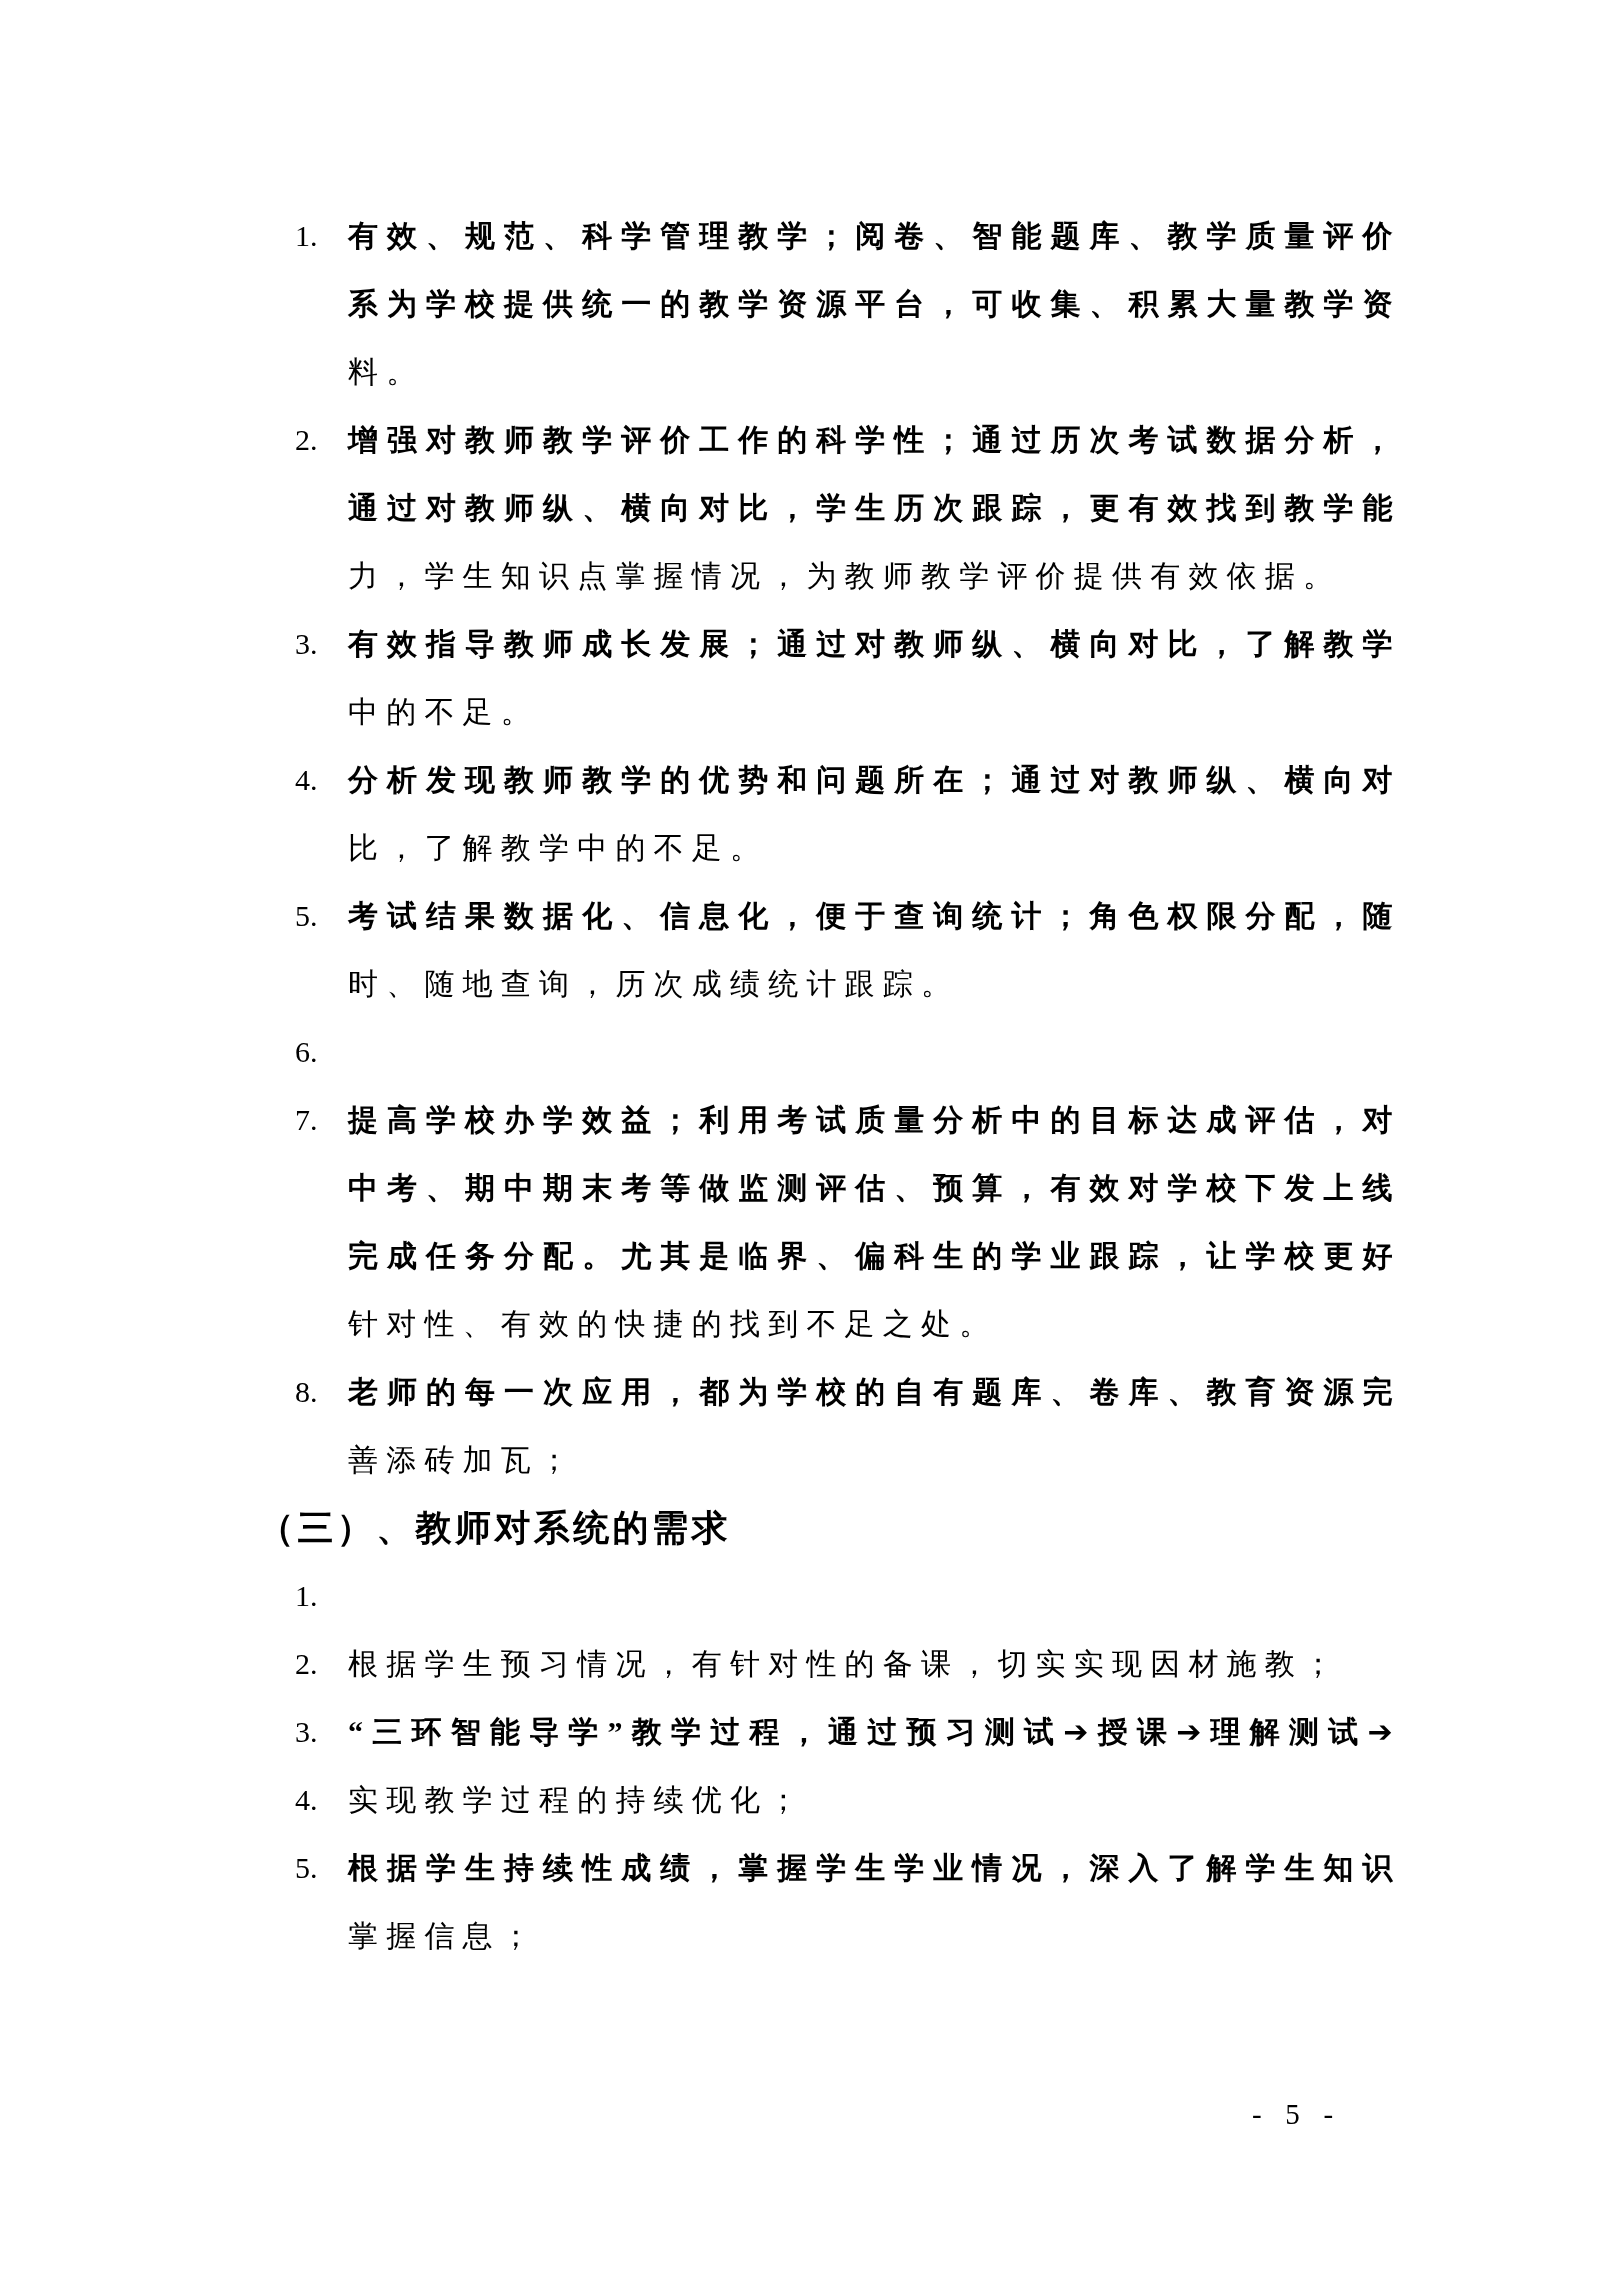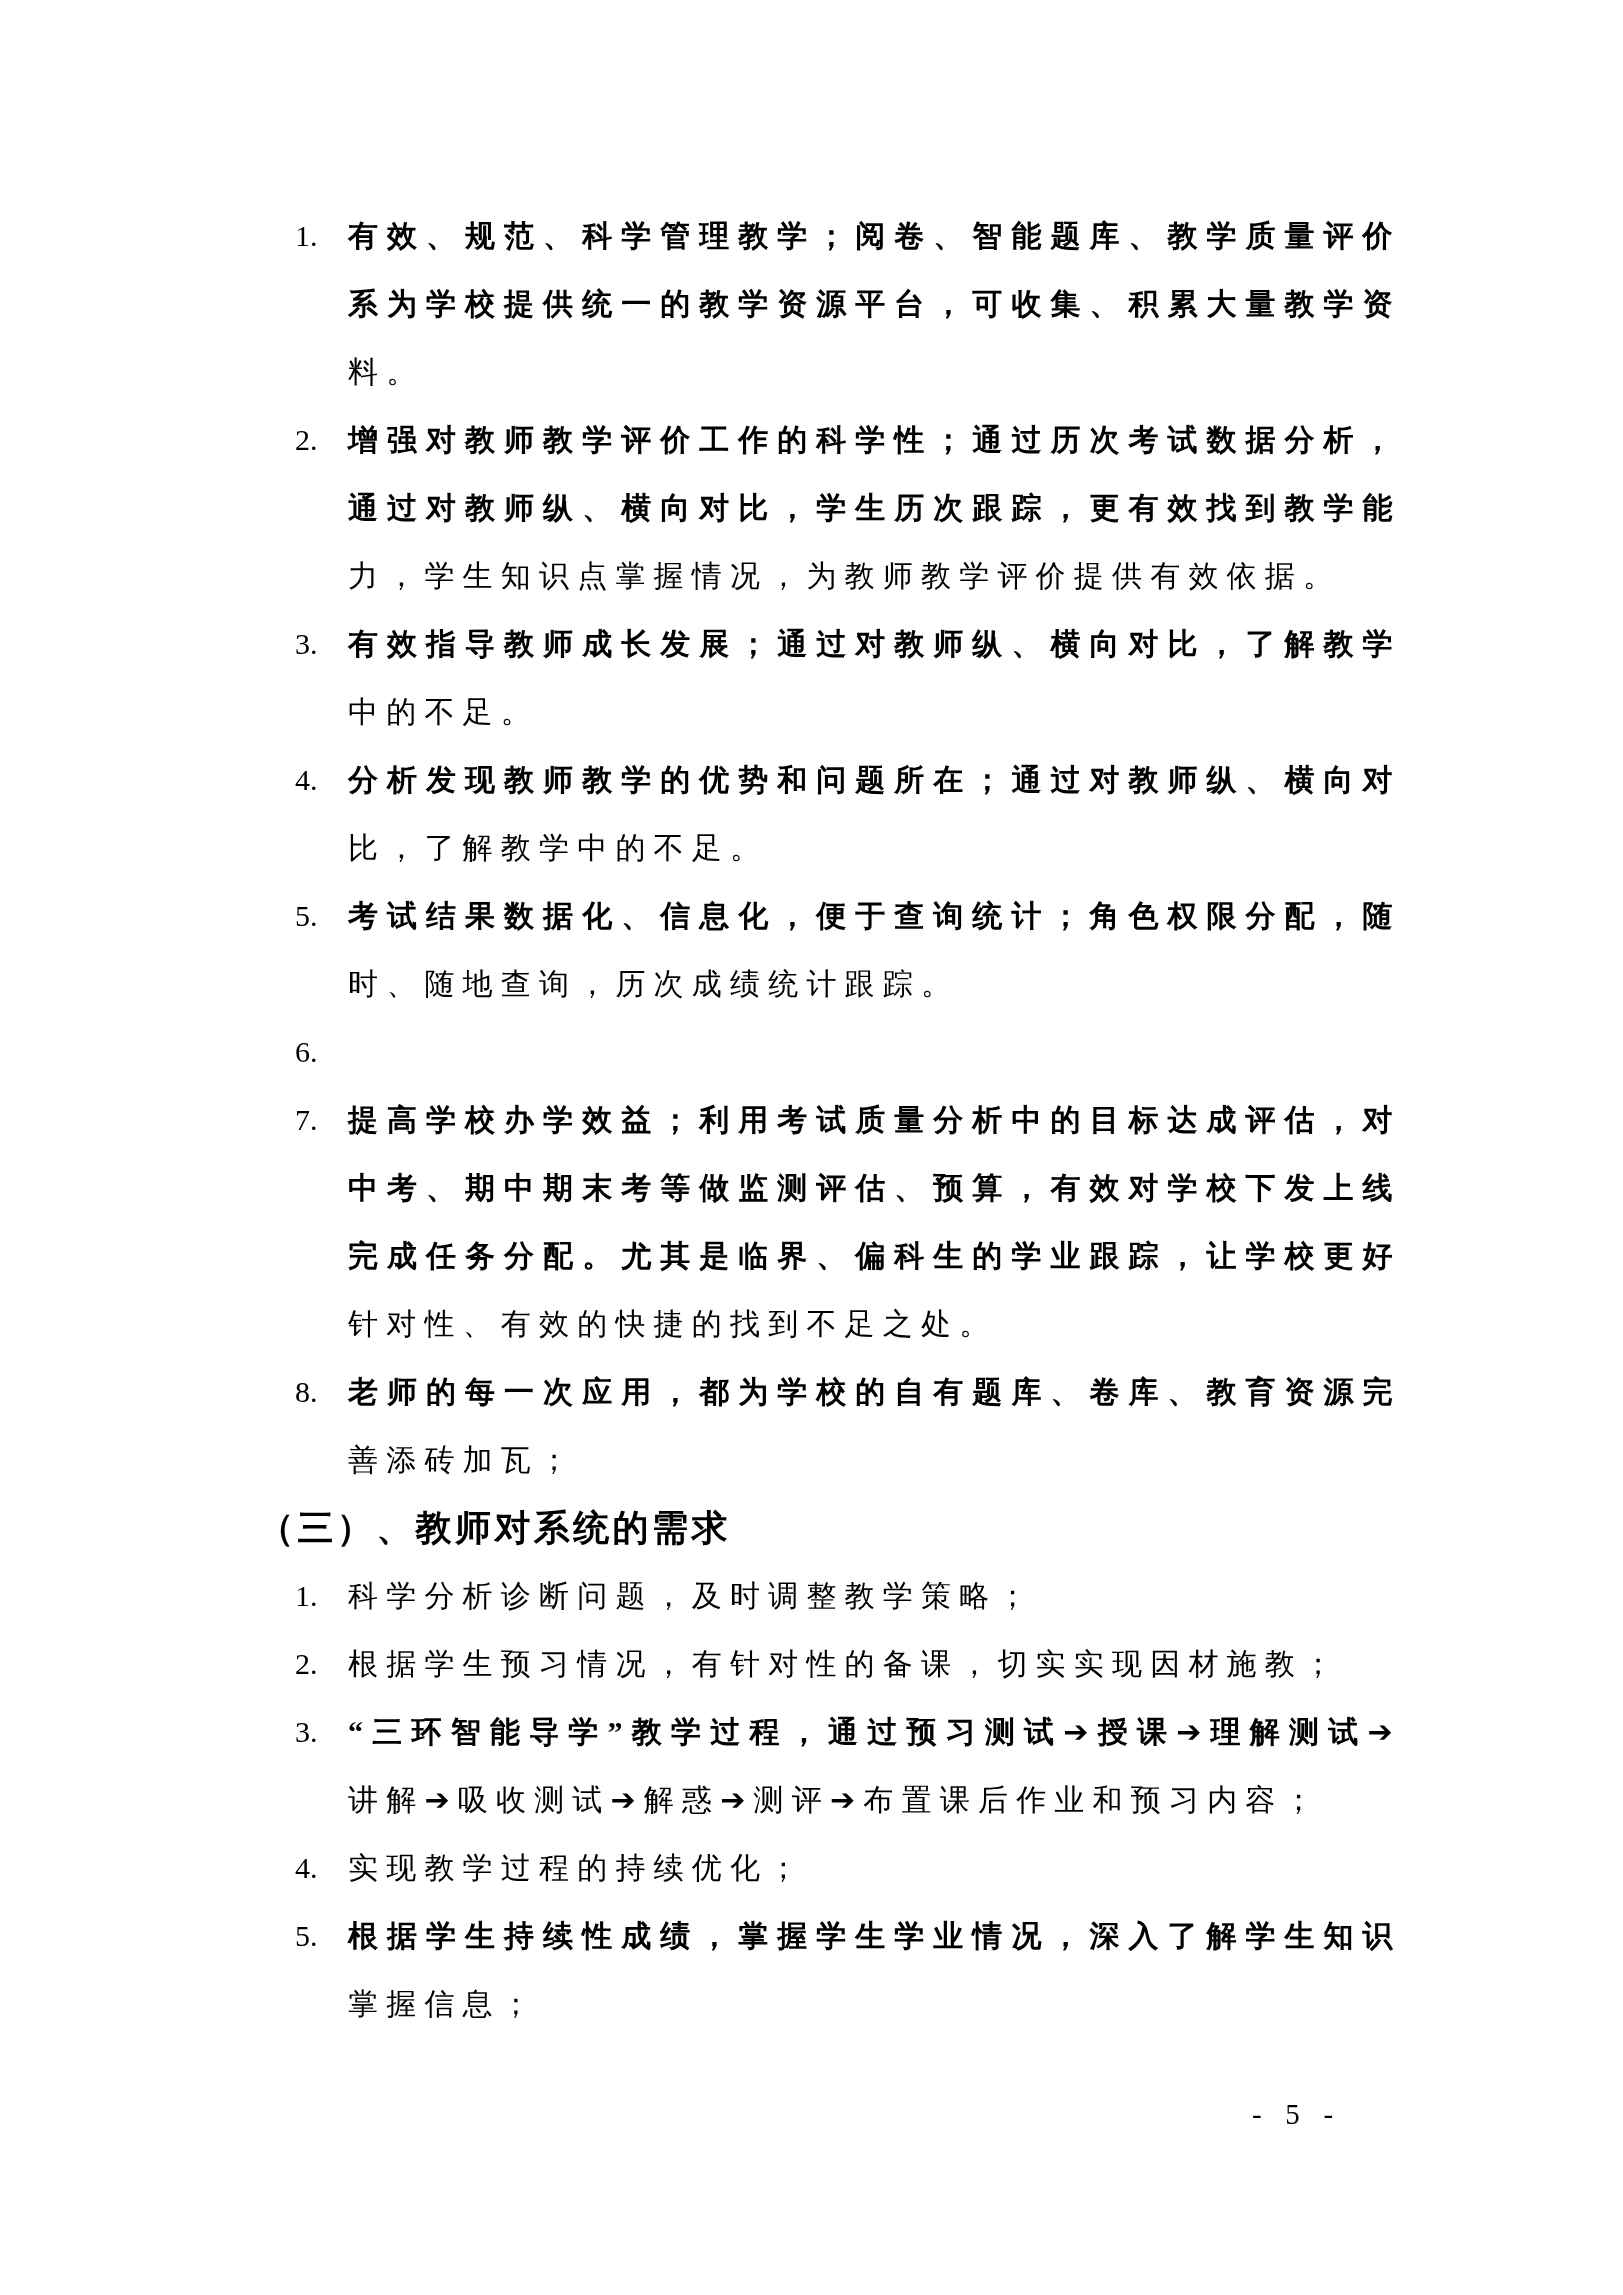--- a/index.html
+++ b/index.html
@@ -131,37 +131,33 @@
       <div class="text">
         <div class="line mid">老师的每一次应用，都为学校的自有题库、卷库、教育资源完</div>
         <div class="line last">善添砖加瓦；</div>
       </div>
     </div>
 
     <div class="heading">（三）、教师对系统的需求</div>
 
     <div class="item">
       <span class="num">1.</span>
-      <div class="text">
-        <div class="line last">科学分析诊断问题，及时调整教学策略；</div>
-      </div>
     </div>
 
     <div class="item">
       <span class="num">2.</span>
       <div class="text">
         <div class="line last">根据学生预习情况，有针对性的备课，切实实现因材施教；</div>
       </div>
     </div>
 
     <div class="item">
       <span class="num">3.</span>
       <div class="text">
         <div class="line mid">“三环智能导学”教学过程，通过预习测试➔授课➔理解测试➔</div>
-        <div class="line last">讲解➔吸收测试➔解惑➔测评➔布置课后作业和预习内容；</div>
       </div>
     </div>
 
     <div class="item">
       <span class="num">4.</span>
       <div class="text">
         <div class="line last">实现教学过程的持续优化；</div>
       </div>
     </div>
 

